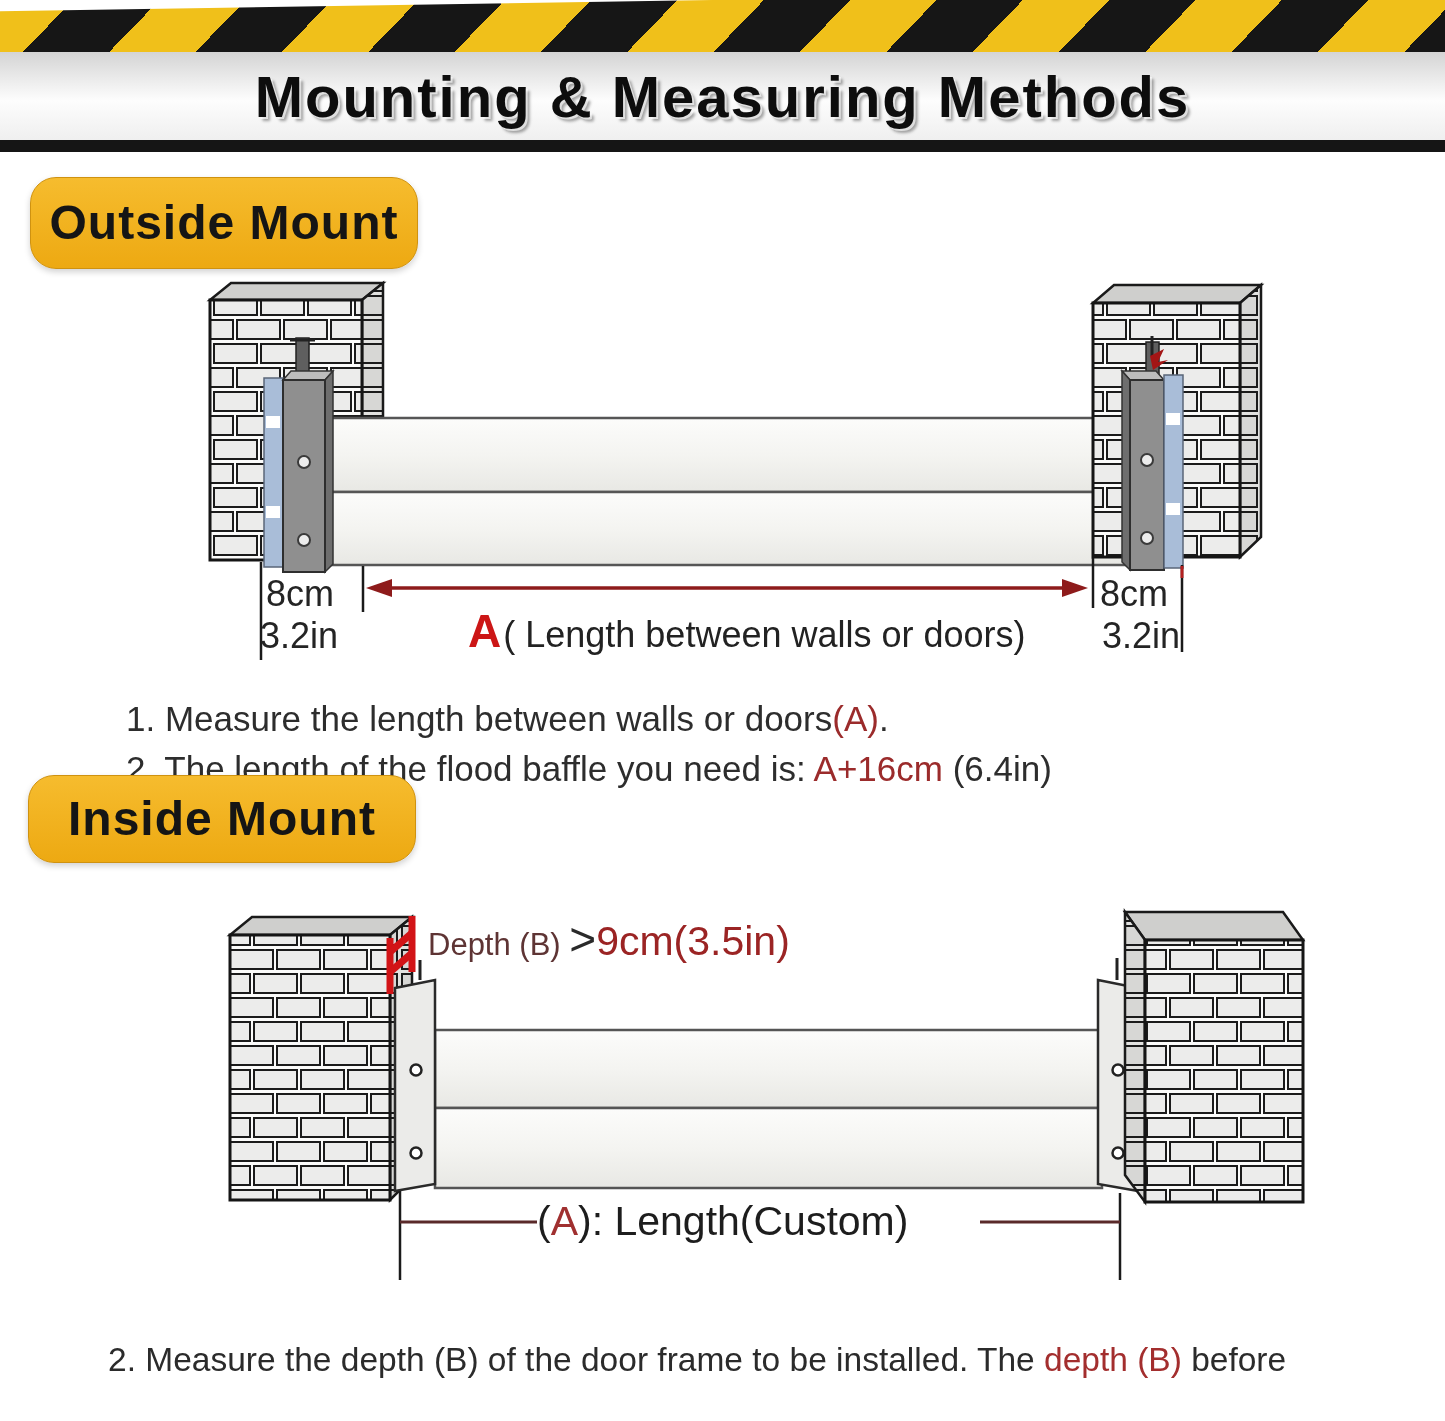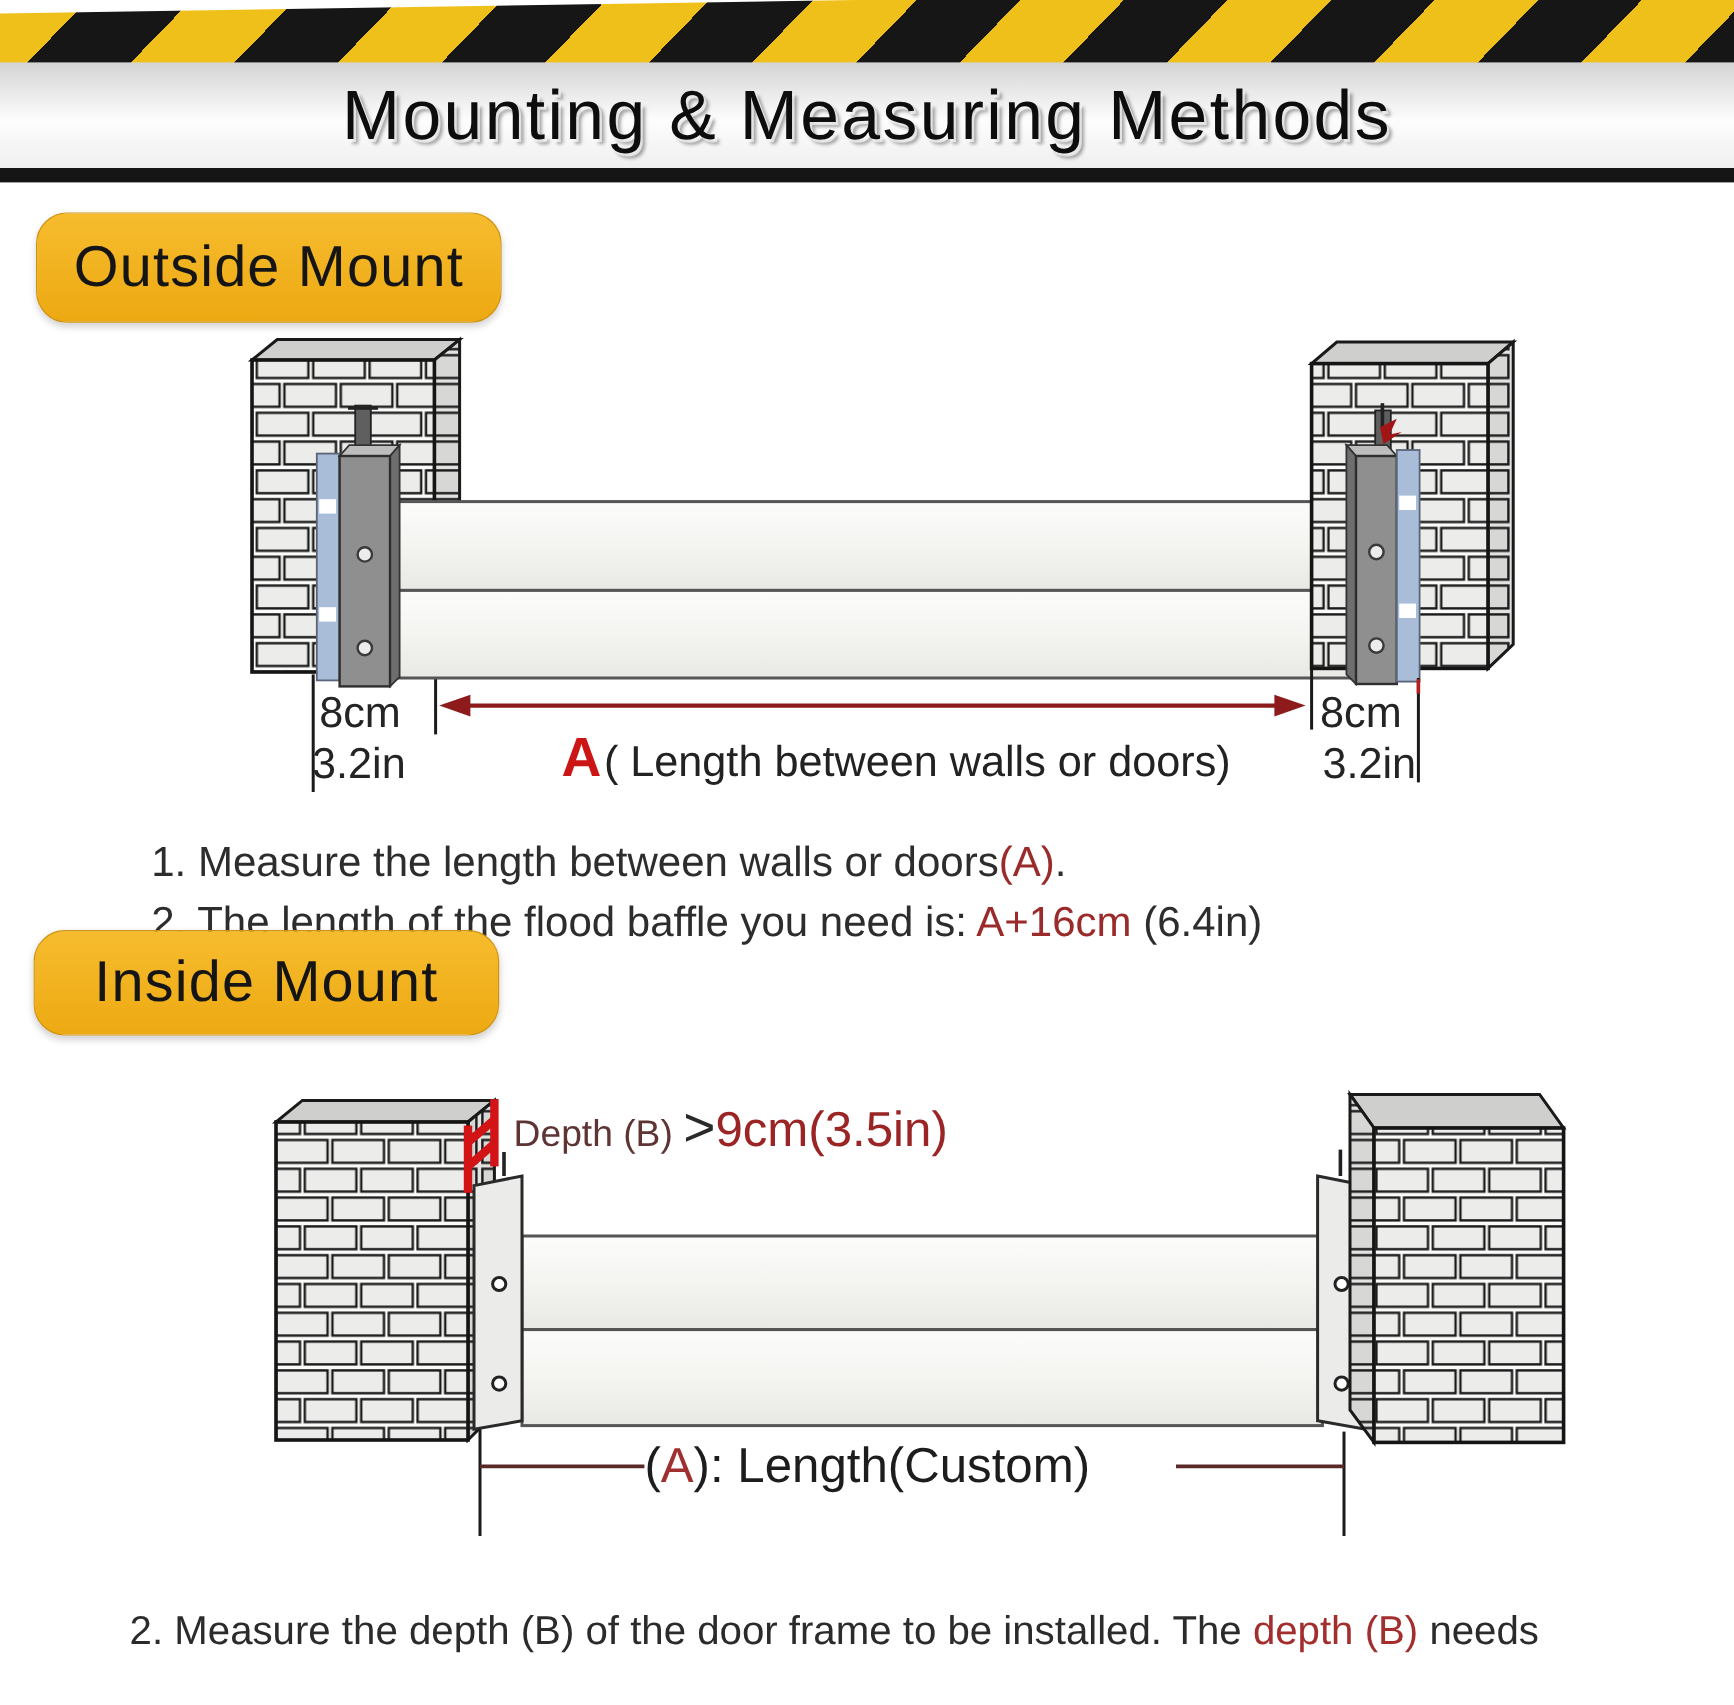--- a/index.html
+++ b/index.html
@@ -6,28 +6,28 @@
   .page{position:relative;width:1445px;height:1421px;overflow:hidden;background:#fff;
         font-family:"Liberation Sans","DejaVu Sans",sans-serif;color:#2d2d2d;}
 
   
   .hazard{position:absolute;top:-12px;left:-24px;width:1500px;height:68px;
           background:repeating-linear-gradient(135deg,#f0c01a 0 62px,#161616 62px 124px);
           transform:rotate(-0.9deg);transform-origin:right center;}
   .titleband{position:absolute;top:52px;left:0;width:1445px;height:88px;
              background:linear-gradient(180deg,#d4d4d4,#fdfdfd 55%,#efefef);
              display:flex;align-items:center;justify-content:center;}
-  .titleband h1{margin:0;font-size:58px;font-weight:400;letter-spacing:2px;color:#0d0d0d;
+  .titleband h1{margin:0;font-size:58px;font-weight:700;letter-spacing:2px;color:#0d0d0d;
                 text-shadow:2px 2px 0 rgba(255,255,255,.65),4px 4px 3px rgba(0,0,0,.35);}
   .blackbar{position:absolute;top:140px;left:0;width:1445px;height:12px;background:#151515;}
 
   
   .badge{position:absolute;box-sizing:border-box;background:linear-gradient(180deg,#f6bc2e,#eda912);
          border:1px solid #cf9210;border-radius:26px;color:#151515;
-         font-size:48px;font-weight:400;letter-spacing:1px;text-align:center;
+         font-size:48px;font-weight:700;letter-spacing:1px;text-align:center;
          box-shadow:0 3px 6px rgba(0,0,0,.18);}
   .badge-outside{left:30px;top:177px;width:388px;height:92px;line-height:90px;}
   .badge-inside{left:28px;top:775px;width:388px;height:88px;line-height:86px;}
 
   
   .diagram{position:absolute;left:0;width:1445px;}
   .diagram-outside{top:270px;height:410px;padding-left:14px;}
   .diagram-inside{top:900px;height:400px;margin-left:40px;}
   .diagram svg{position:absolute;left:0;top:0;}
 
@@ -247,16 +247,16 @@
     <div class="depth-label">
       <span class="d1">Depth (B) </span><span class="d2">&gt;</span><span class="d3">9cm(3.5in)</span>
     </div>
 
     <div class="length-label">
       <span>(</span><span class="red-a">A</span><span>): Length(Custom)</span>
     </div>
   </div>
 
   <div class="step-in step-in2">
-    <span>2. Measure the depth (B) of the door frame to be installed. The </span><span class="red">depth (B)</span><span> needs</span>
+    <span>2. Measure the depth (B) of the door frame to be installed. The </span><span class="red">depth (B)</span><span> before</span>
   </div>
 
 </div>
 
 </body></html>

